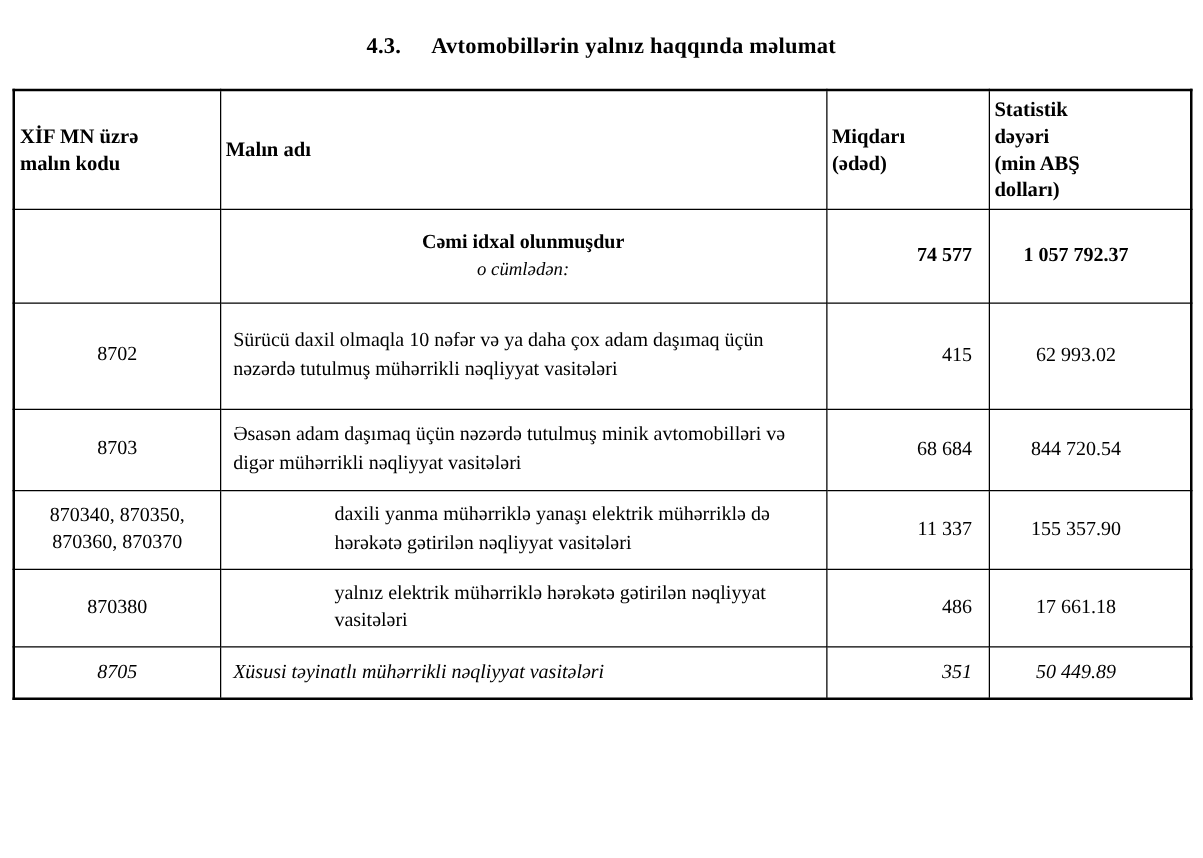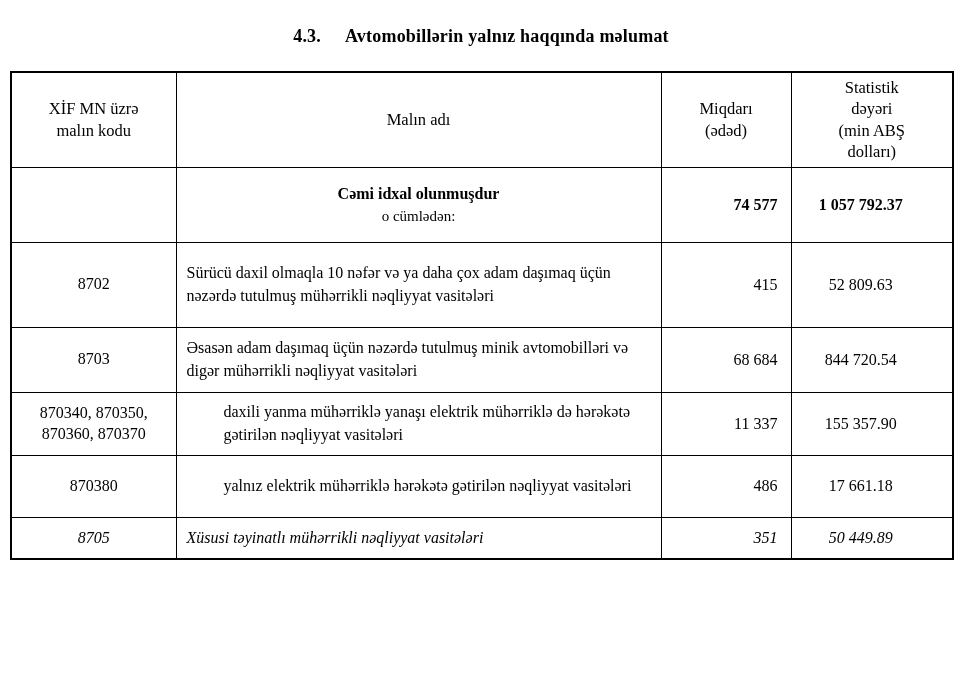--- a/index.html
+++ b/index.html
@@ -31,48 +31,49 @@
     border: 2px solid #000;
   }
   th, td {
     border: 1px solid #000;
     vertical-align: middle;
     font-size: 16px;
     padding: 4px 4px;
     box-sizing: border-box;
   }
   th {
-    font-weight: normal;
-    text-align: center;
+    font-weight: bold;
+    text-align: left;
     white-space: pre-line;
     line-height: 1.3;
     font-size: 16.5px;
   }
   td.code {
     text-align: center;
     white-space: pre-line;
     line-height: 1.3;
   }
   td.name {
     text-align: left;
     padding: 6px 10px;
     line-height: 1.4;
   }
   td.name.center { text-align: center; }
-  td.name.indent { padding-left: 47px; padding-right: 14px; }
+  td.name.indent { padding-left: 91px; padding-right: 14px; }
   td.qty {
     text-align: right;
     padding-right: 13px;
   }
   td.val {
     text-align: center;
     padding-right: 26px;
   }
   .bold { font-weight: bold; }
   .subtitle {
+    font-style: italic;
     font-size: 15px;
     margin-top: 1px;
   }
   tr.h-header  { height: 95px; }
   tr.h-summary { height: 75px; }
   tr.h-r0 { height: 85px; }
   tr.h-r1 { height: 65px; padding-left: 32px; }
   tr.h-r2 { height: 40px; }
   tr.h-r3 { height: 63px; }
   tr.h-r4 { height: 62px; }
@@ -117,21 +118,21 @@
           <div class="subtitle">o cümlədən:</div>
         </td>
         <td class="qty bold">74 577</td>
         <td class="val bold">1 057 792.37</td>
       </tr>
 
       <tr class="h-r0">
         <td class="code">8702</td>
         <td class="name">Sürücü daxil olmaqla 10 nəfər və ya daha çox adam daşımaq üçün nəzərdə tutulmuş mühərrikli nəqliyyat vasitələri</td>
         <td class="qty">415</td>
-        <td class="val">52 809.63</td>
+        <td class="val">62 993.02</td>
       </tr>
 
       <tr class="h-r1">
         <td class="code">8703</td>
         <td class="name">Əsasən adam daşımaq üçün nəzərdə tutulmuş minik avtomobilləri və digər mühərrikli nəqliyyat vasitələri</td>
         <td class="qty">68 684</td>
         <td class="val">844 720.54</td>
       </tr>
 
 

